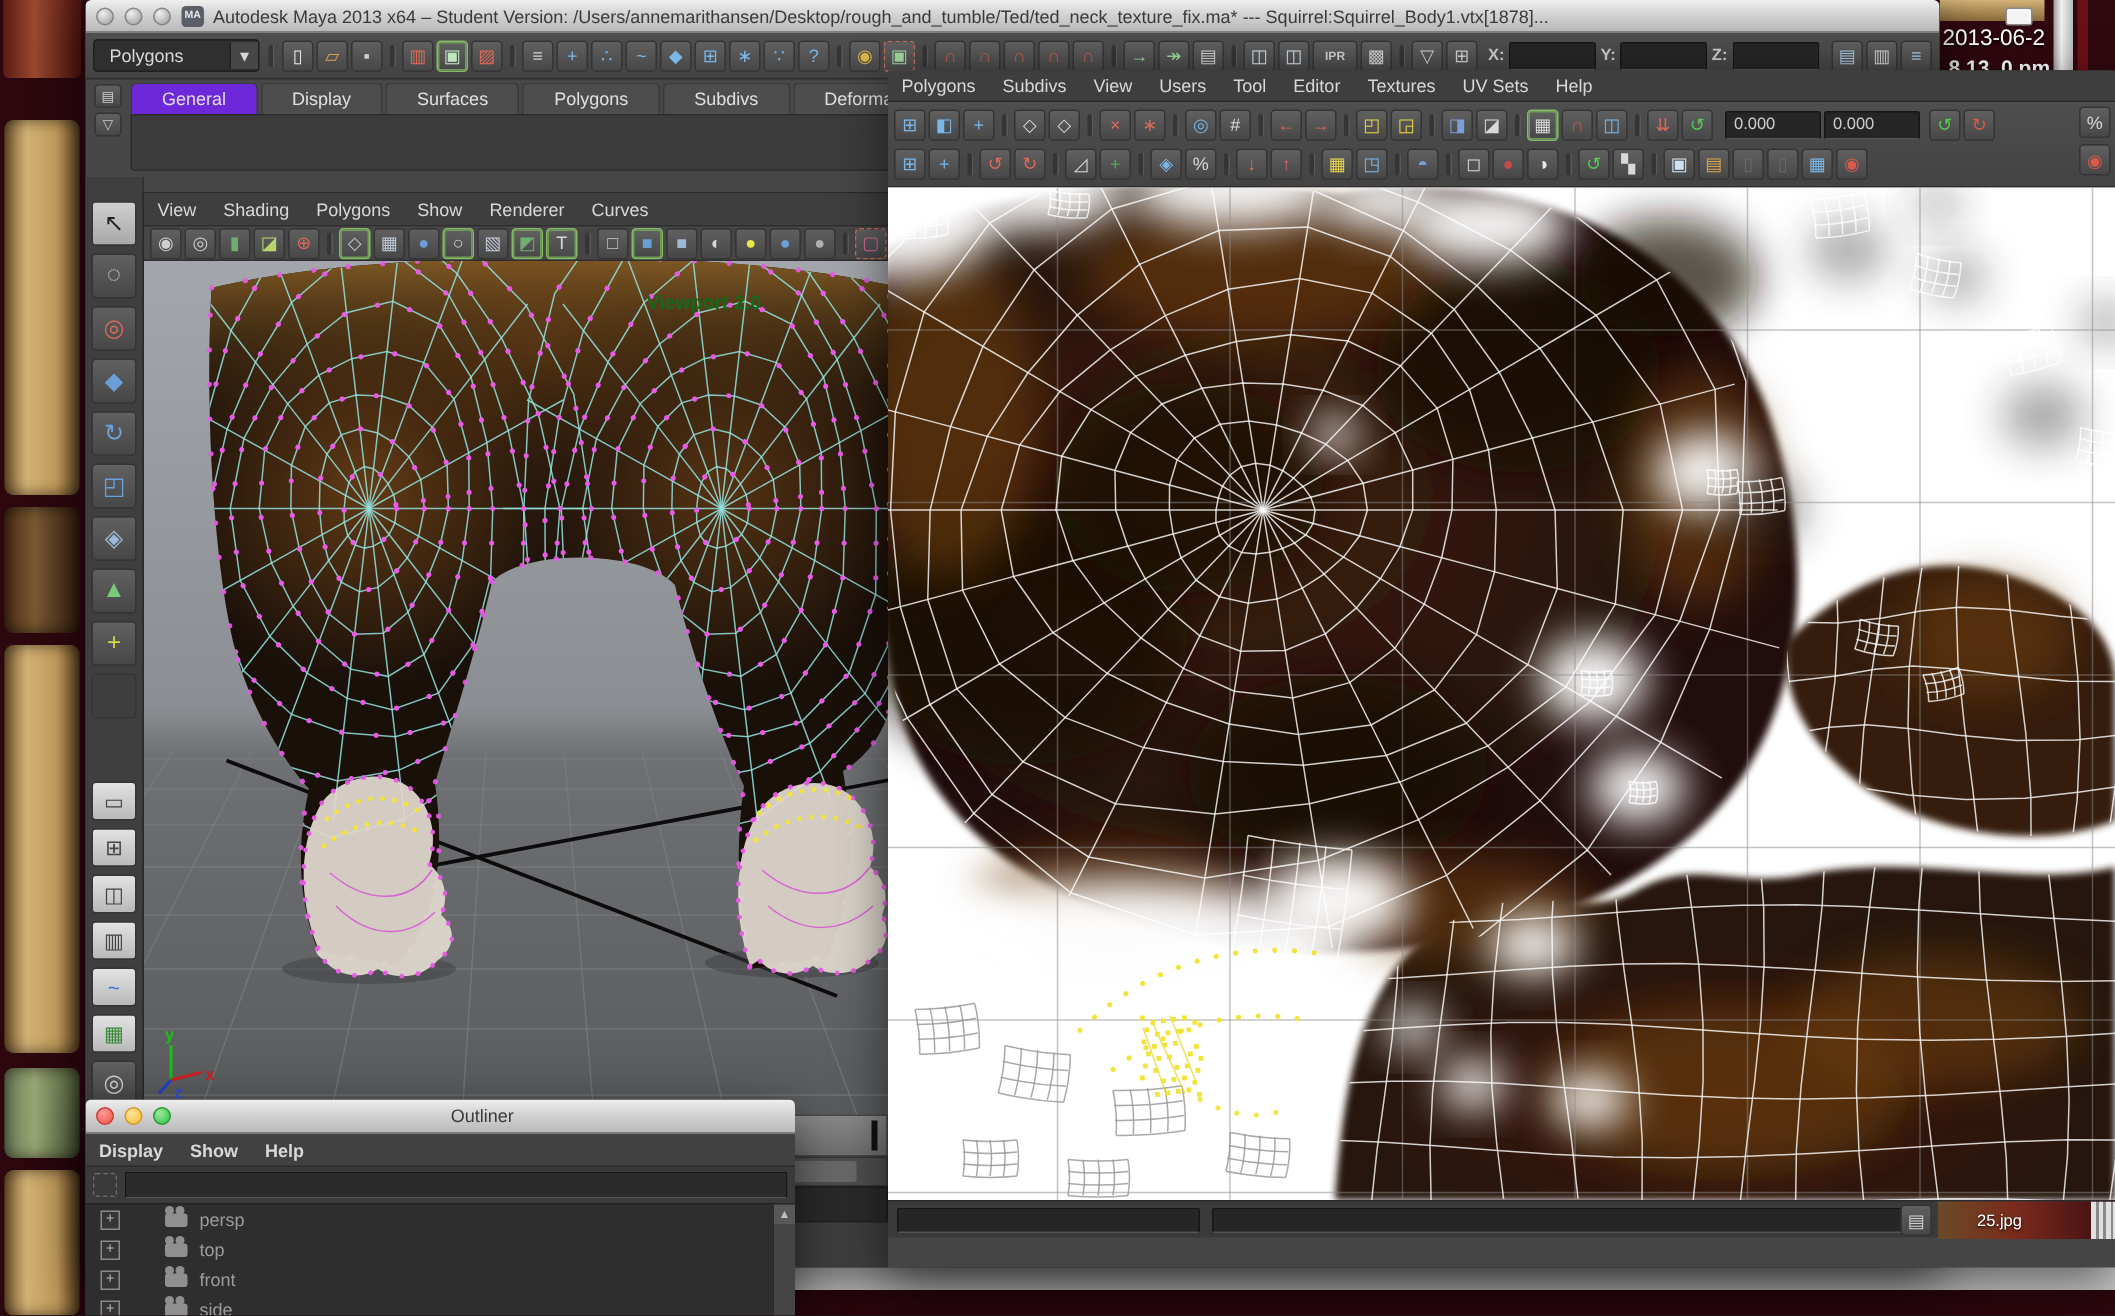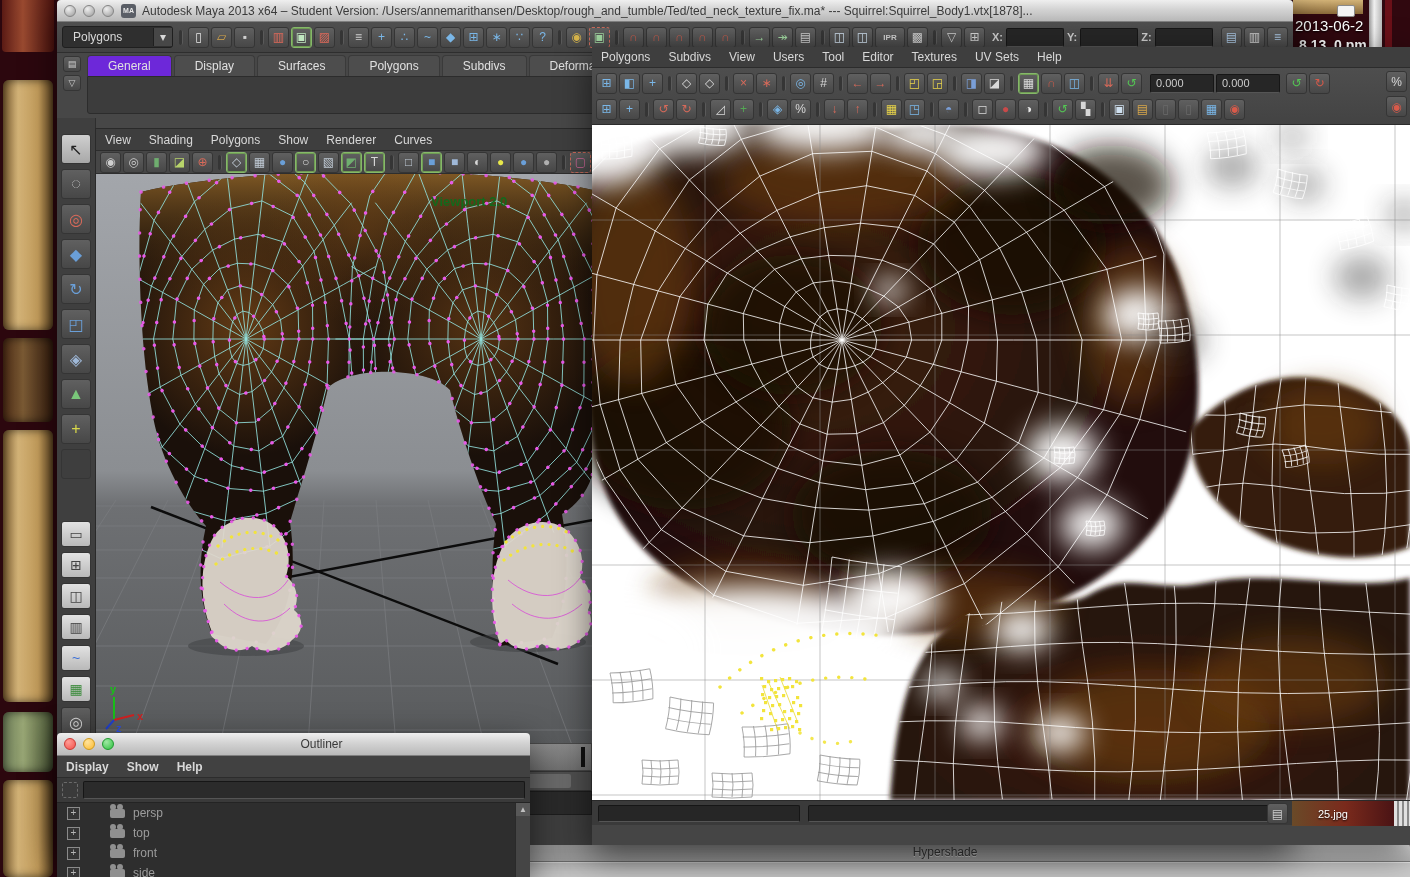--- a/index.html
+++ b/index.html
@@ -78,23 +78,20 @@
   <div class="abs" style="left:1293px;top:0;width:117px;height:47px;background:#30080f;overflow:hidden;z-index:2;">
     <div class="abs" style="left:0;top:0;width:70px;height:14px;background:linear-gradient(#d2b277,#8a6a3a);"></div>
     <div class="abs" style="left:44px;top:5px;width:16px;height:10px;background:#f4f4f4;border:1px solid #8a8a8a;border-radius:2px;"></div>
     <div class="abs" style="left:76px;top:0;width:13px;height:47px;background:linear-gradient(90deg,#9a9a9a,#f0f0f0 40%,#b8b8b8);"></div>
     <div class="abs" style="left:92px;top:0;width:7px;height:47px;background:#6a1018;"></div>
     <div class="abs" style="left:2px;top:17px;font-size:15px;font-weight:normal;color:#fff;text-shadow:0 1px 2px #000;white-space:nowrap;">2013-06-2</div>
     <div class="abs" style="left:6px;top:37px;font-size:14px;font-weight:bold;color:#fff;text-shadow:0 1px 2px #000;white-space:nowrap;">8.13. 0 pm</div>
   </div>
 
   <div class="win" style="left:480px;top:843px;width:930px;height:34px;z-index:1;border-radius:4px 4px 0 0;">
-    <div class="titlebar" style="height:18px;">
-      <div class="wtitle center" style="font-size:12px;color:#4a4a4a;text-shadow:0 1px 0 #fff;">Hypershade</div>
-    </div>
     <div style="height:16px;background:#cdcdcd;border-top:1px solid #e8e8e8;"></div>
   </div>
 
   <div class="win" style="left:57px;top:0;width:1236px;height:845px;background:#474747;z-index:2;border-radius:4px 4px 0 0;">
     <div class="titlebar">
       <div class="lights">
         <span class="light"></span>
         <span class="light"></span>
         <span class="light"></span>
       </div>

